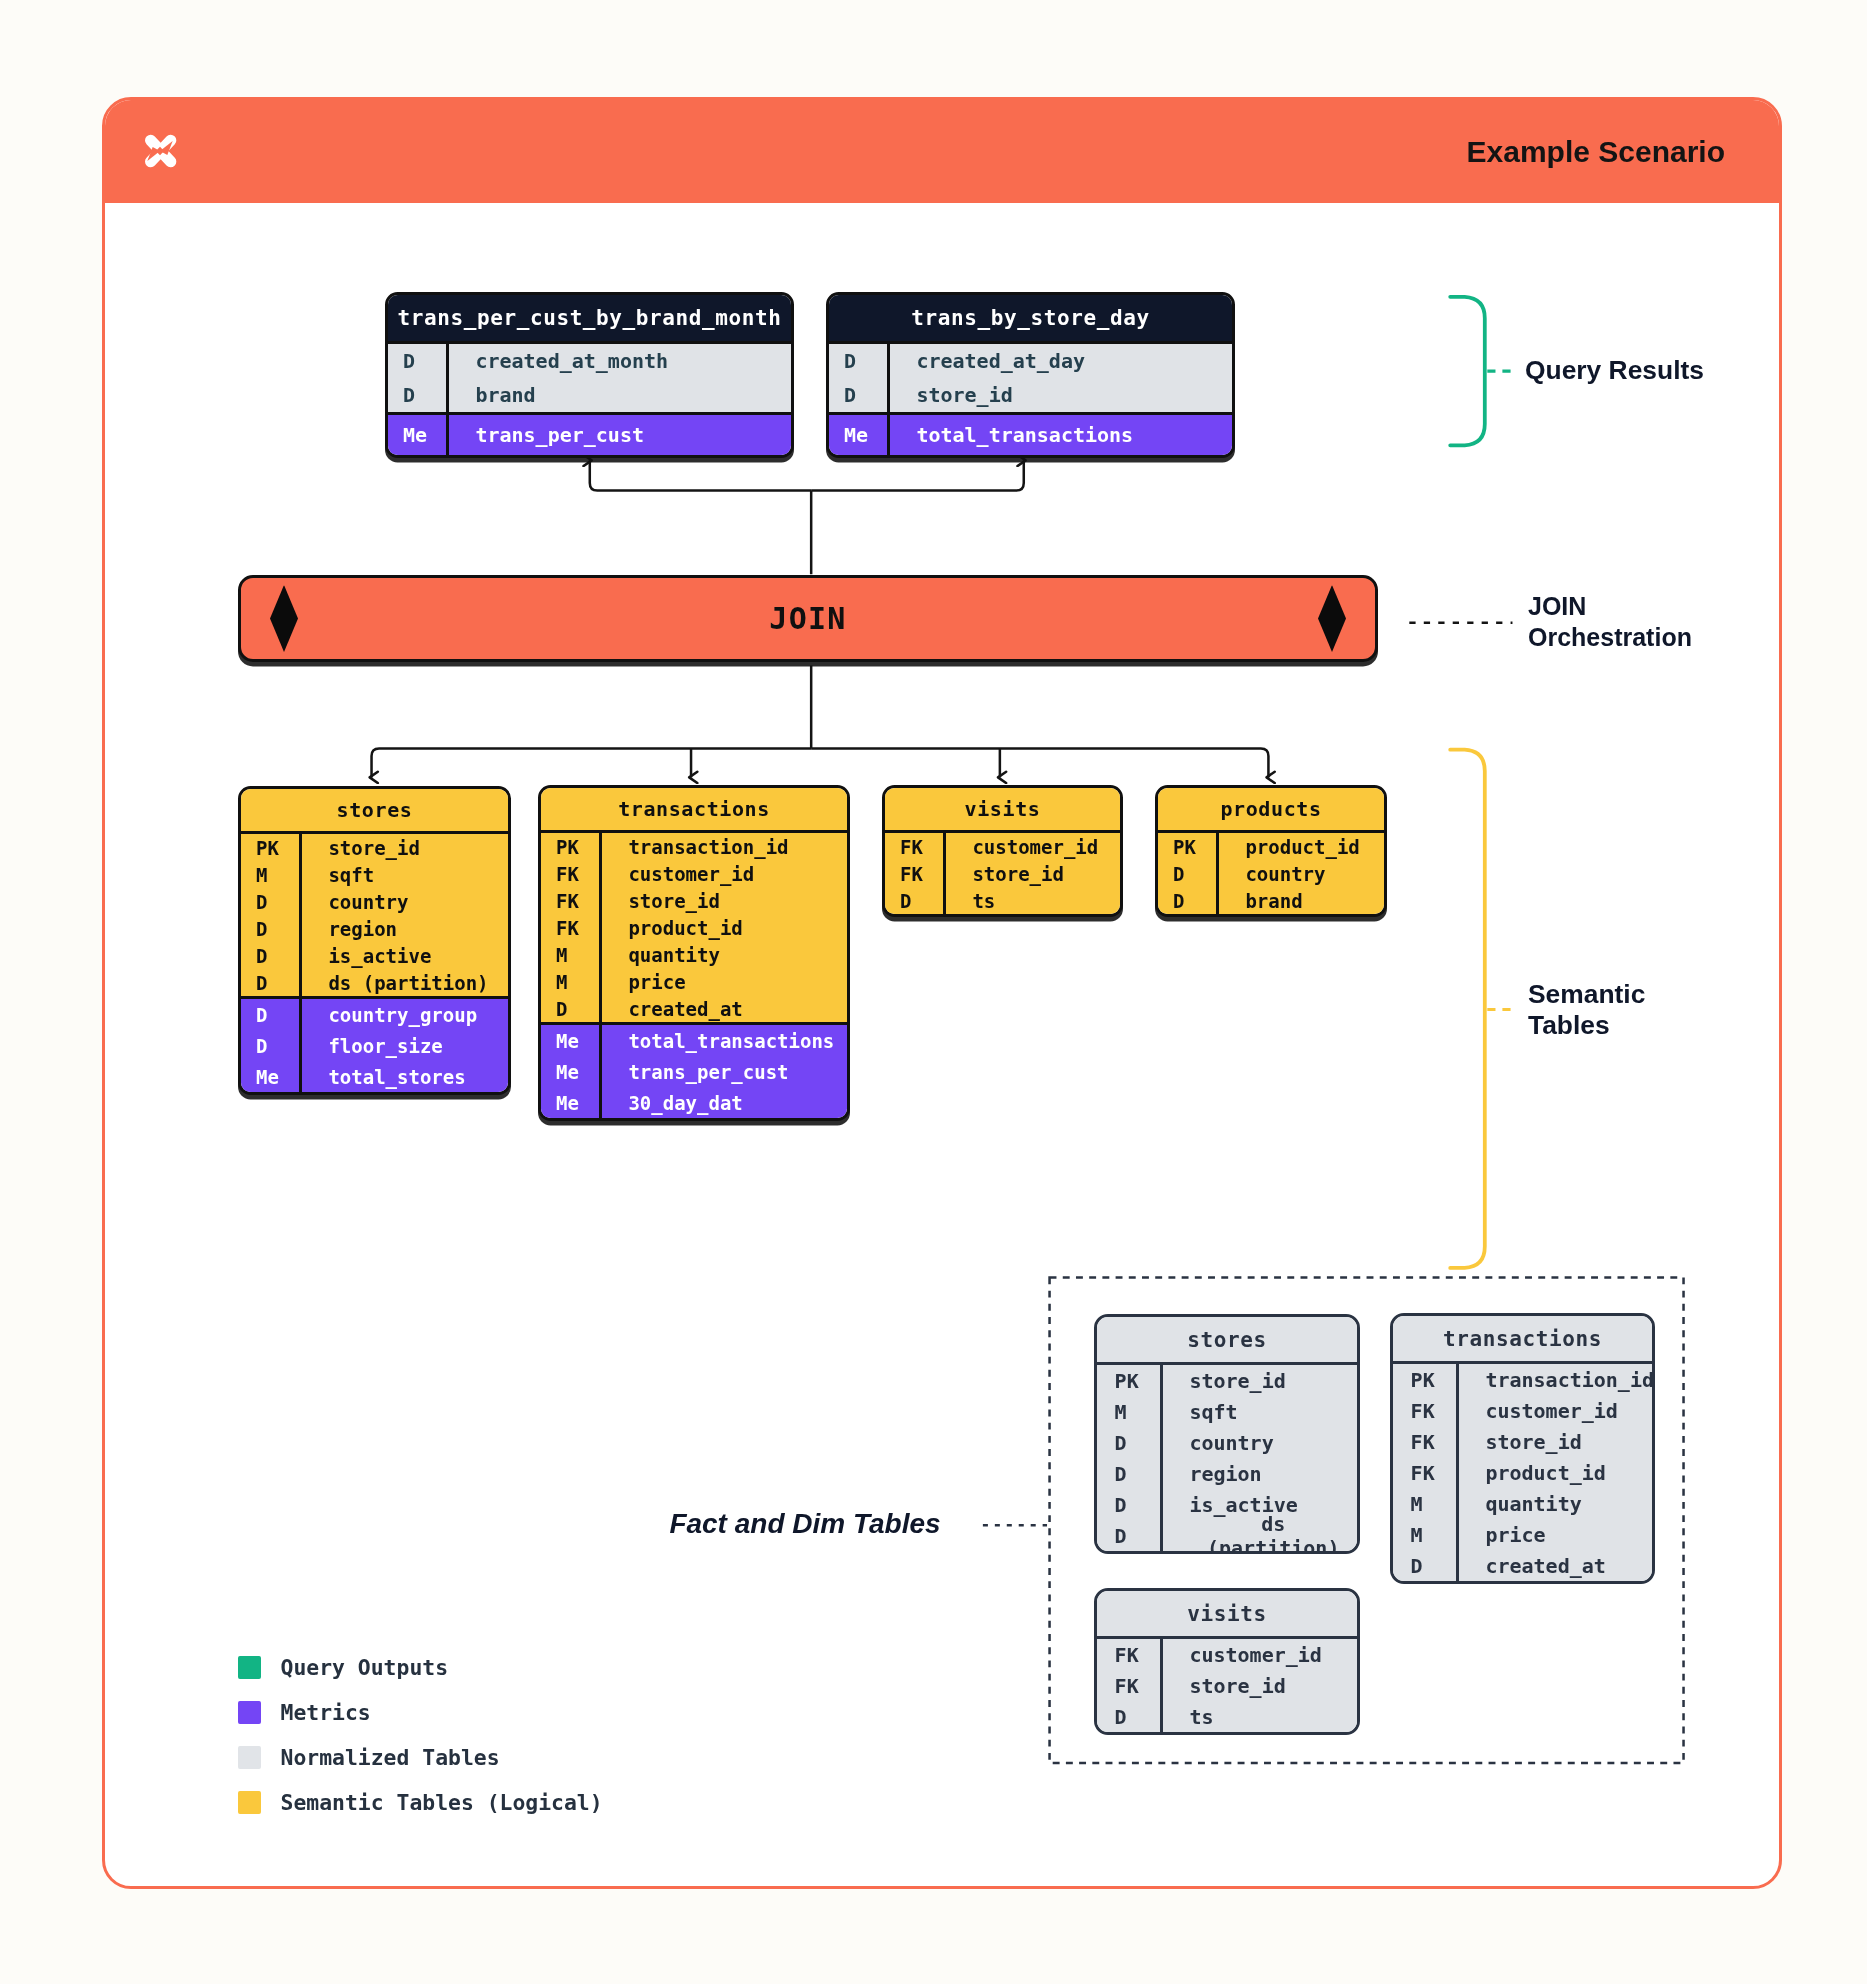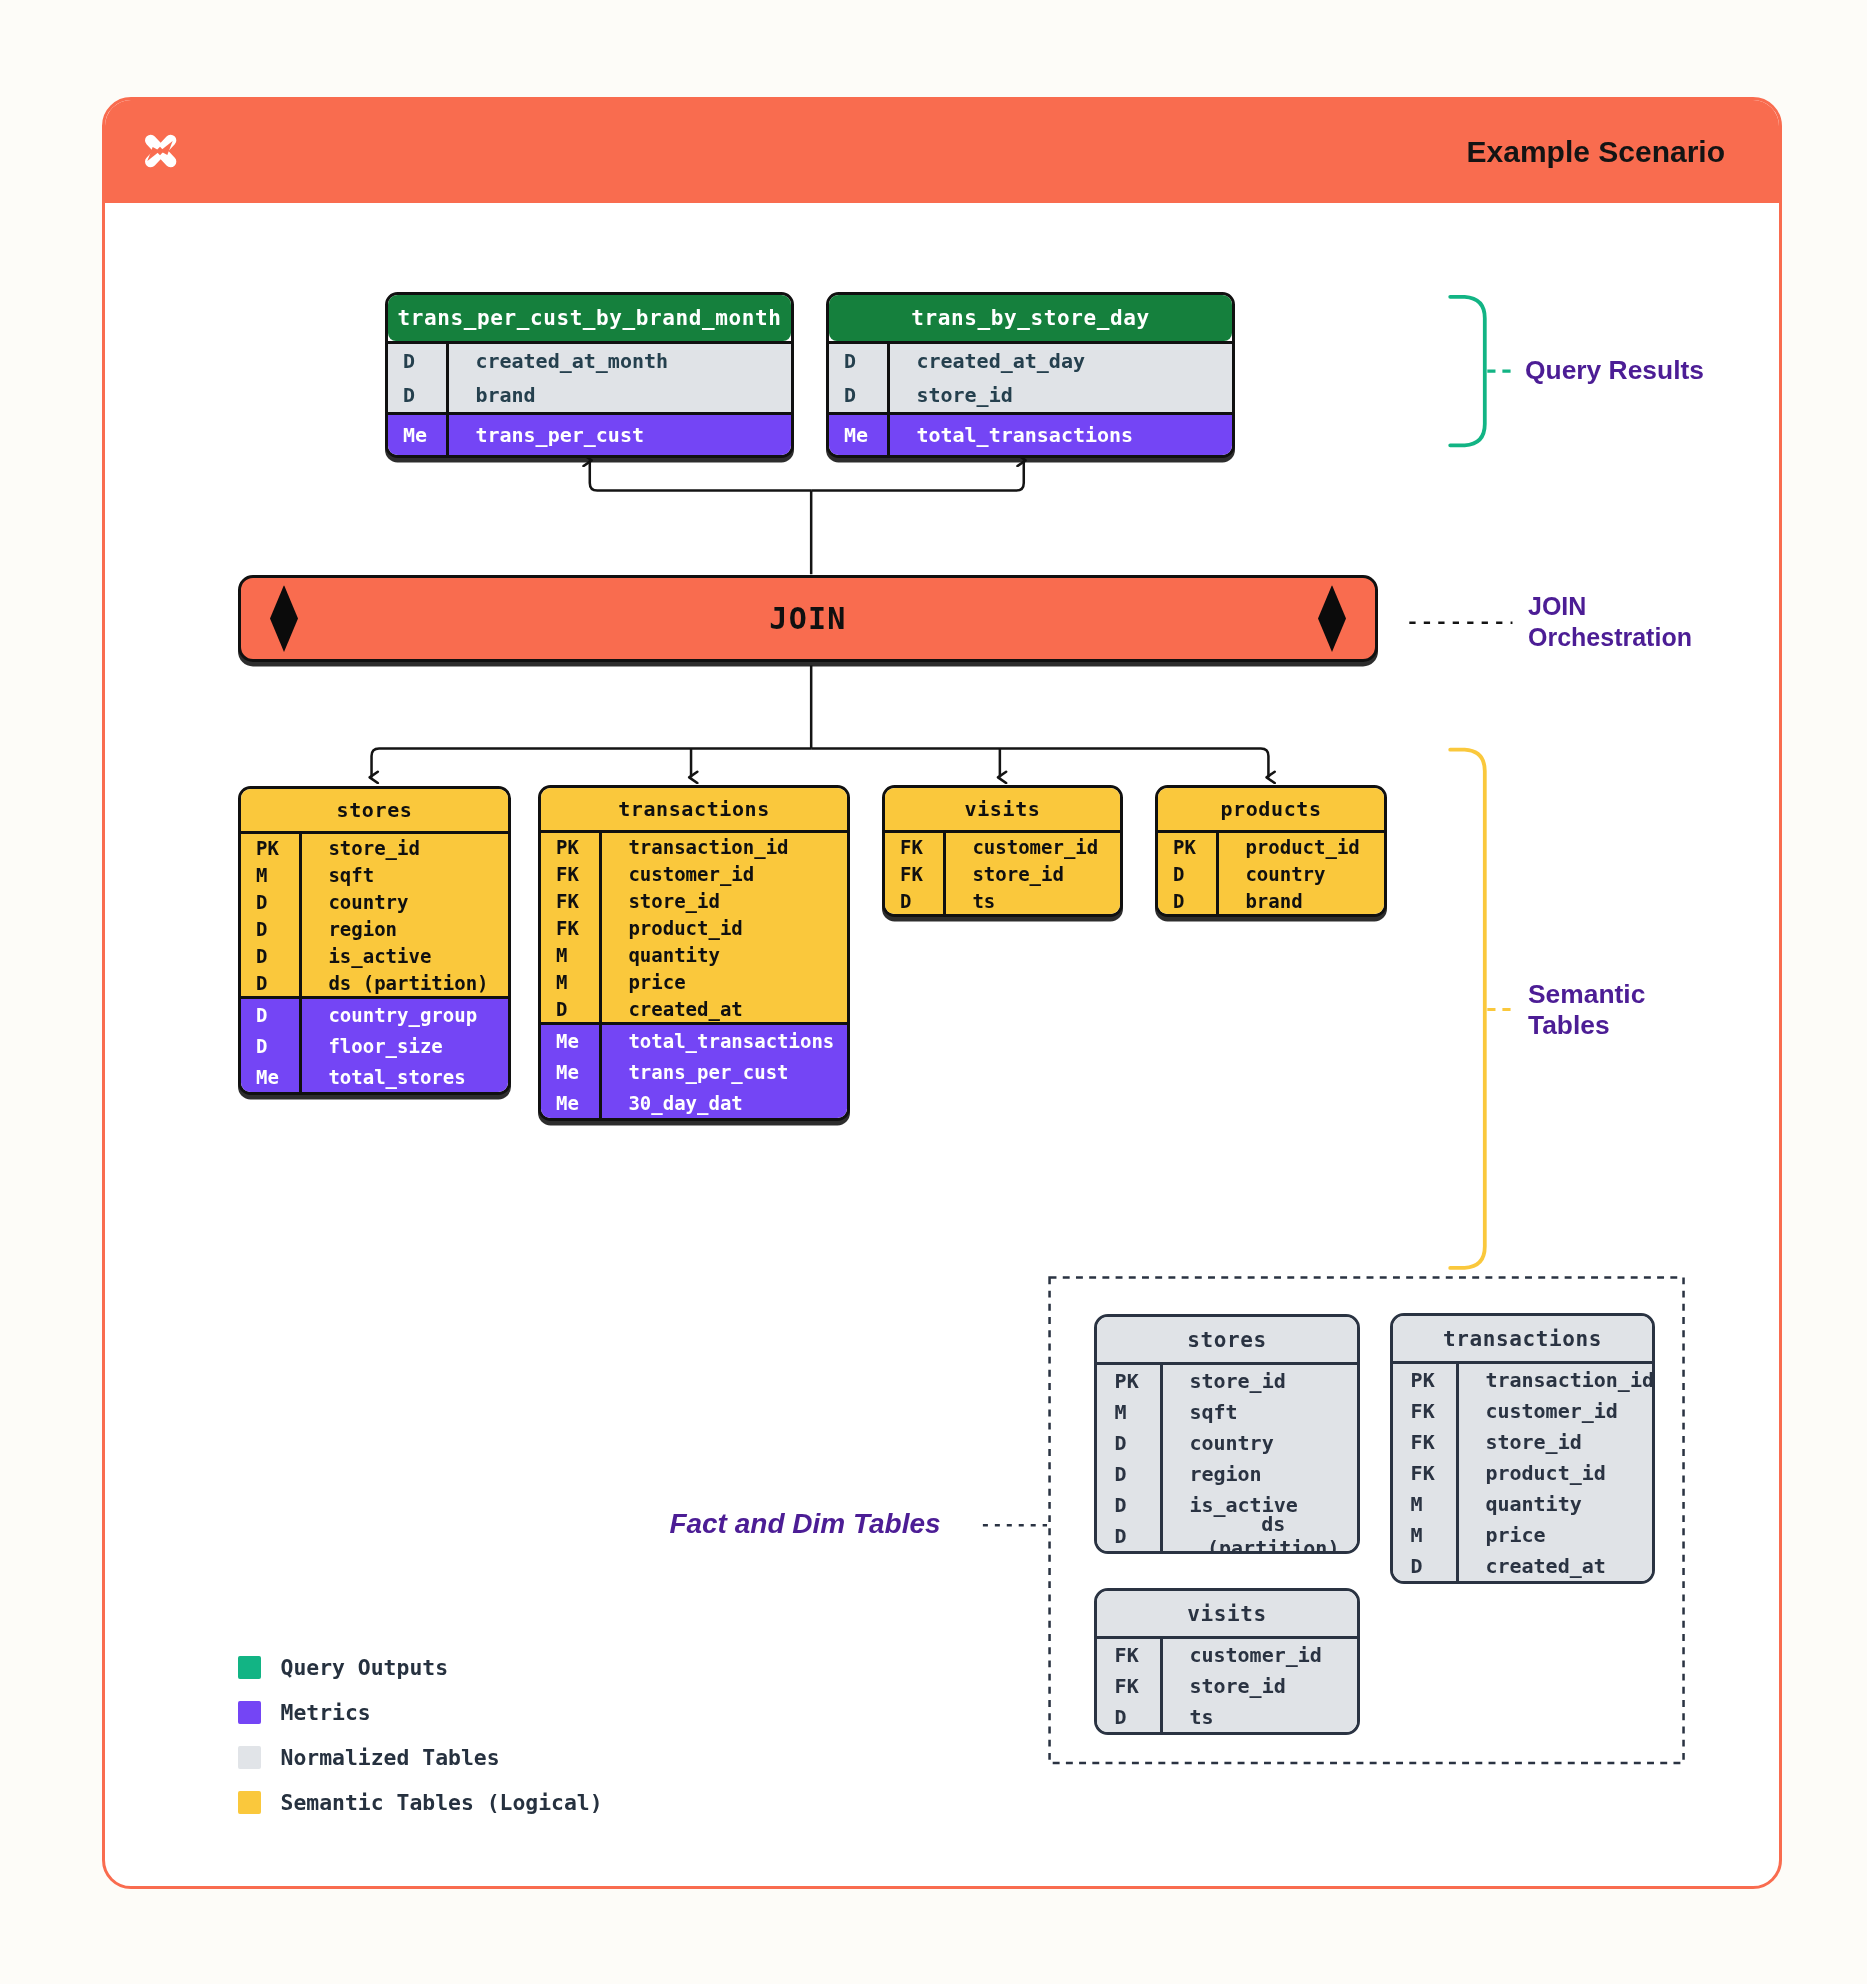--- a/index.html
+++ b/index.html
@@ -41,21 +41,21 @@
     display:flex;align-items:center;justify-content:center;
     font-weight:bold;letter-spacing:0.6px;
   }
   .dtable .sec{border-top:3.1px solid #101010;}
   .dtable .row{display:flex;align-items:center;}
   .dtable .key{width:58px;padding-left:15px;box-sizing:border-box;flex:0 0 auto;align-self:stretch;display:flex;align-items:center;}
   .dtable .col{flex:1;border-left:3.1px solid #101010;padding-left:26.4px;align-self:stretch;display:flex;align-items:center;text-align:center;}
 
   
   .q{width:403px;font-size:20px;}
-  .q .ttl{height:46px;background:#15803d;color:#FFFFFF;font-size:21px;border-radius:8px;}
+  .q .ttl{height:46px;background:#0f172a;color:#FFFFFF;font-size:21px;}
   .q .sec-dims{background:#E0E3E7;color:#25404E;}
   .q .sec-metrics{background:#7445F5;color:#FFFFFF;}
   .q .sec-dims .row{height:34px;}
   .q .sec-metrics .row{height:40px;}
   #qt0{left:377px;top:292px;}
   #qt1{left:818px;top:292px;}
 
   
   .s{font-size:19px;}
   .s .ttl{height:42px;background:#FAC83C;color:#101010;font-size:20px;}
@@ -94,21 +94,21 @@
     position:absolute;top:50%;transform:translateY(-50%);
     width:28px;height:67px;background:#0B0B0B;
     clip-path:polygon(50% 0,100% 50%,50% 100%,0 50%);
   }
   .join-diamond.left{left:29px;}
   .join-diamond.right{right:29px;}
 
   
   .side-label{
     position:absolute;font-family:"Liberation Sans", sans-serif;
-    font-weight:bold;color:#4c1d95;font-size:26.4px;line-height:31px;white-space:pre-line;
+    font-weight:bold;color:#0f172a;font-size:26.4px;line-height:31px;white-space:pre-line;
   }
   #lbl-query{left:1517px;top:355px;}
   #lbl-join{left:1520px;top:591px;font-size:25px;}
   #lbl-semantic{left:1520px;top:979px;}
   #lbl-factdim{left:629px;top:1508px;width:336px;text-align:center;font-size:28px;font-style:italic;}
 
   
   .legend{position:absolute;left:230px;top:1645px;}
   .legend .item{display:flex;align-items:center;height:45px;}
   .legend .swatch{width:22.6px;height:22.6px;border-radius:1.9px;margin-right:20px;flex:0 0 auto;}

